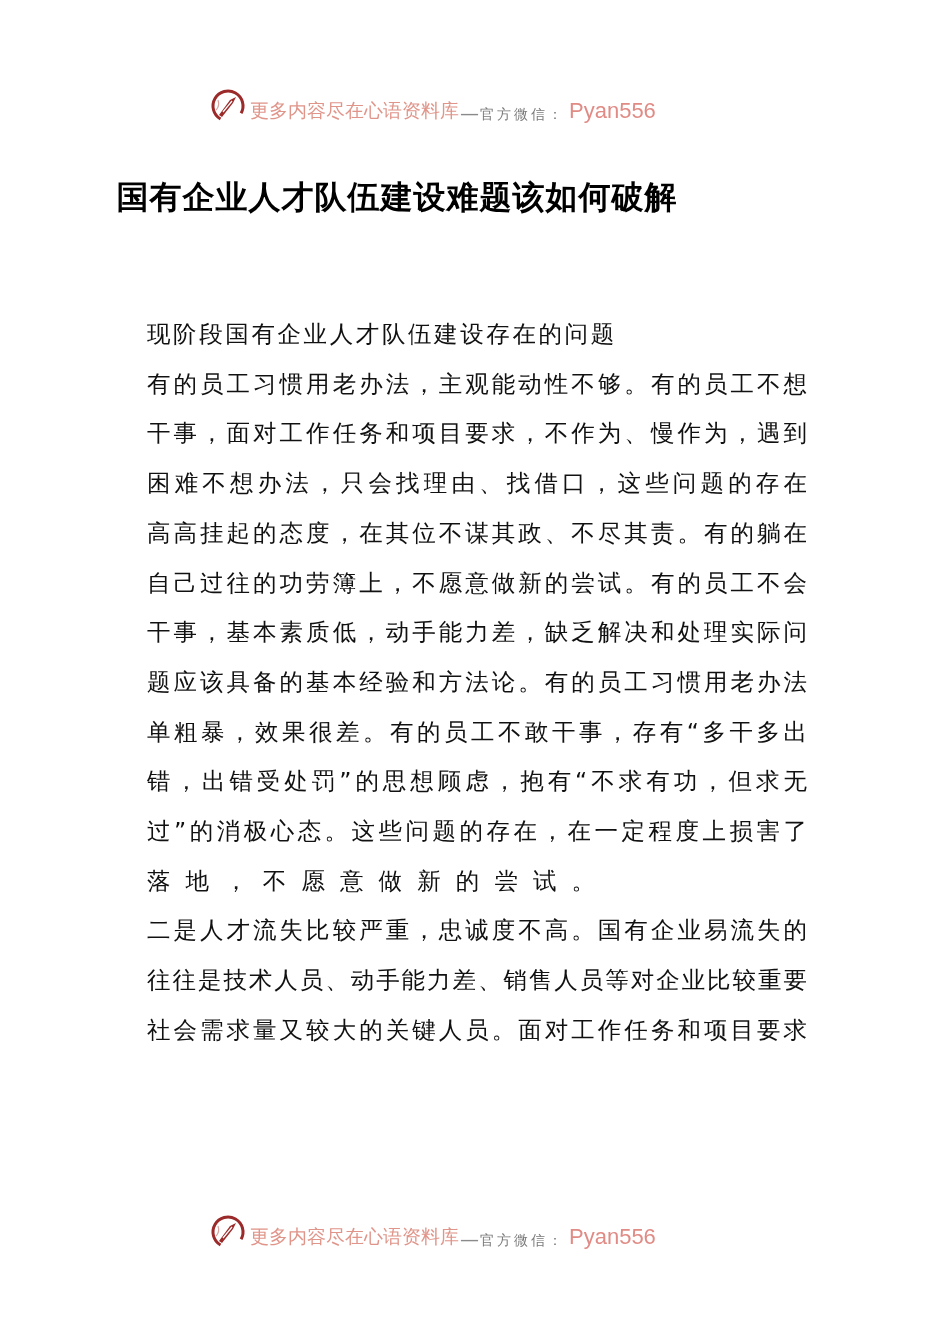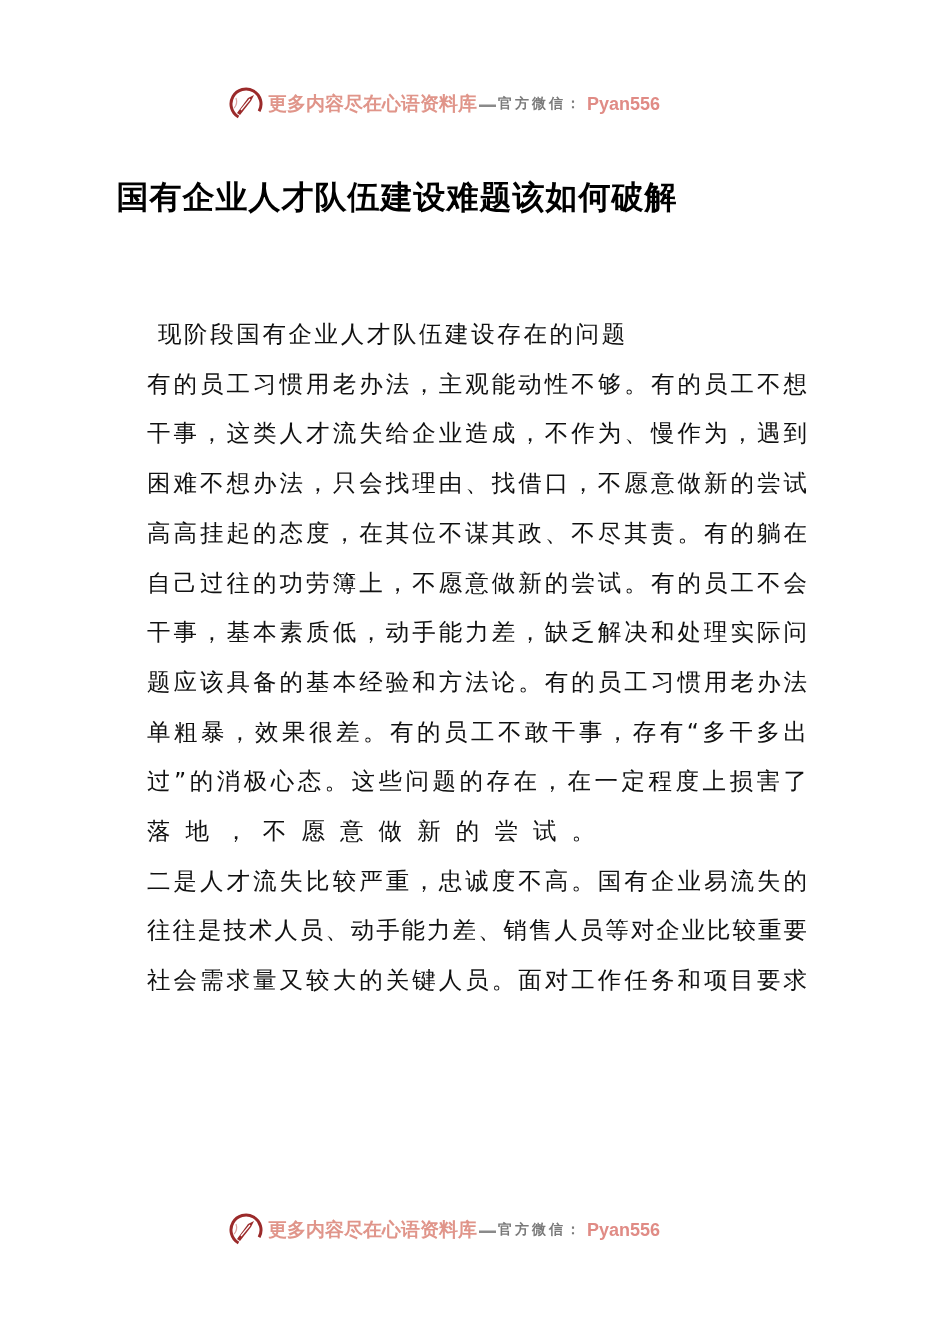--- a/index.html
+++ b/index.html
@@ -10,26 +10,25 @@
     body {
       width: 950px;
       height: 1344px;
       position: relative;
       overflow: hidden;
       font-family: "DejaVu Sans", "Liberation Sans", sans-serif;
       color: #000000;
     }
     .watermark {
       position: absolute;
-      left: 228px;
+      left: 210px;
       height: 40px;
       display: flex;
-      align-items: center;
+      align-items: flex-end;
       white-space: nowrap;
-      font-weight: bold;
     }
     .watermark.top { top: 84px; }
     .watermark.bottom { top: 1210px; }
     .wm-logo {
       width: 36px;
       height: 36px;
       margin-right: 4px;
       display: inline-block;
     }
     .wm-site {
@@ -44,21 +43,21 @@
       margin: 0 1px;
     }
     .wm-wechat {
       font-family: "DejaVu Serif", "Liberation Serif", serif;
       font-size: 14px;
       color: #7a7a7a;
       letter-spacing: 3px;
     }
     .wm-id {
       font-family: "Liberation Sans", sans-serif;
-      font-size: 18px;
+      font-size: 22px;
       color: #e08b85;
       margin-left: 4px;
     }
     .doc-title {
       position: absolute;
       top: 176px;
       left: 0;
       width: 794px;
       text-align: center;
       font-family: "DejaVu Serif", "Liberation Serif", serif;
@@ -91,21 +90,20 @@
       text-align-last: justify;
       letter-spacing: 0;
     }
     .doc-body .line.last {
       text-align-last: left;
       letter-spacing: 15.1px;
     }
     .doc-body .line.heading {
       text-align-last: left;
       letter-spacing: 2.6px;
-      margin-left: 11px;
     }
   </style>
 </head>
 <body>
 
 <div class="watermark top">
   <svg class="wm-logo" viewBox="0 0 36 36">
     <circle cx="18" cy="18" r="15" fill="none" stroke="#9b2a2a" stroke-width="3" stroke-dasharray="70 25" transform="rotate(120 18 18)"></circle>
     <path d="M9 27 L20 12 L26 9 L23 15 L12 29 Z" fill="#9b2a2a"></path>
     <path d="M13 24 L22 13" stroke="#ffffff" stroke-width="1.2"></path>
@@ -119,27 +117,28 @@
 
 <h1 class="doc-title">国有企业人才队伍建设难题该如何破解</h1>
 
 <div class="doc-body">
   <p>
     <span class="line heading">现阶段国有企业人才队伍建设存在的问题</span>
   </p>
 
   <p>
     <span class="line">有的员工习惯用老办法，主观能动性不够。有的员工不想</span>
-    <span class="line">干事，这类人才流失给企业造成，不作为、慢作为，遇到</span>
-    <span class="line">困难不想办法，只会找理由、找借口，不愿意做新的尝试</span>
+    <span class="line">干事，面对工作任务和项目要求，不作为、慢作为，遇到</span>
+    <span class="line">困难不想办法，只会找理由、找借口，这些问题的存在</span>
     <span class="line">高高挂起的态度，在其位不谋其政、不尽其责。有的躺在</span>
     <span class="line">自己过往的功劳簿上，不愿意做新的尝试。有的员工不会</span>
     <span class="line">干事，基本素质低，动手能力差，缺乏解决和处理实际问</span>
     <span class="line">题应该具备的基本经验和方法论。有的员工习惯用老办法</span>
     <span class="line">单粗暴，效果很差。有的员工不敢干事，存有“多干多出</span>
+    <span class="line">错，出错受处罚”的思想顾虑，抱有“不求有功，但求无</span>
     <span class="line">过”的消极心态。这些问题的存在，在一定程度上损害了</span>
     <span class="line last">落地，不愿意做新的尝试。</span>
   </p>
 
   <p>
     <span class="line">二是人才流失比较严重，忠诚度不高。国有企业易流失的</span>
     <span class="line">往往是技术人员、动手能力差、销售人员等对企业比较重要</span>
     <span class="line">社会需求量又较大的关键人员。面对工作任务和项目要求</span>
   </p>
 </div>

